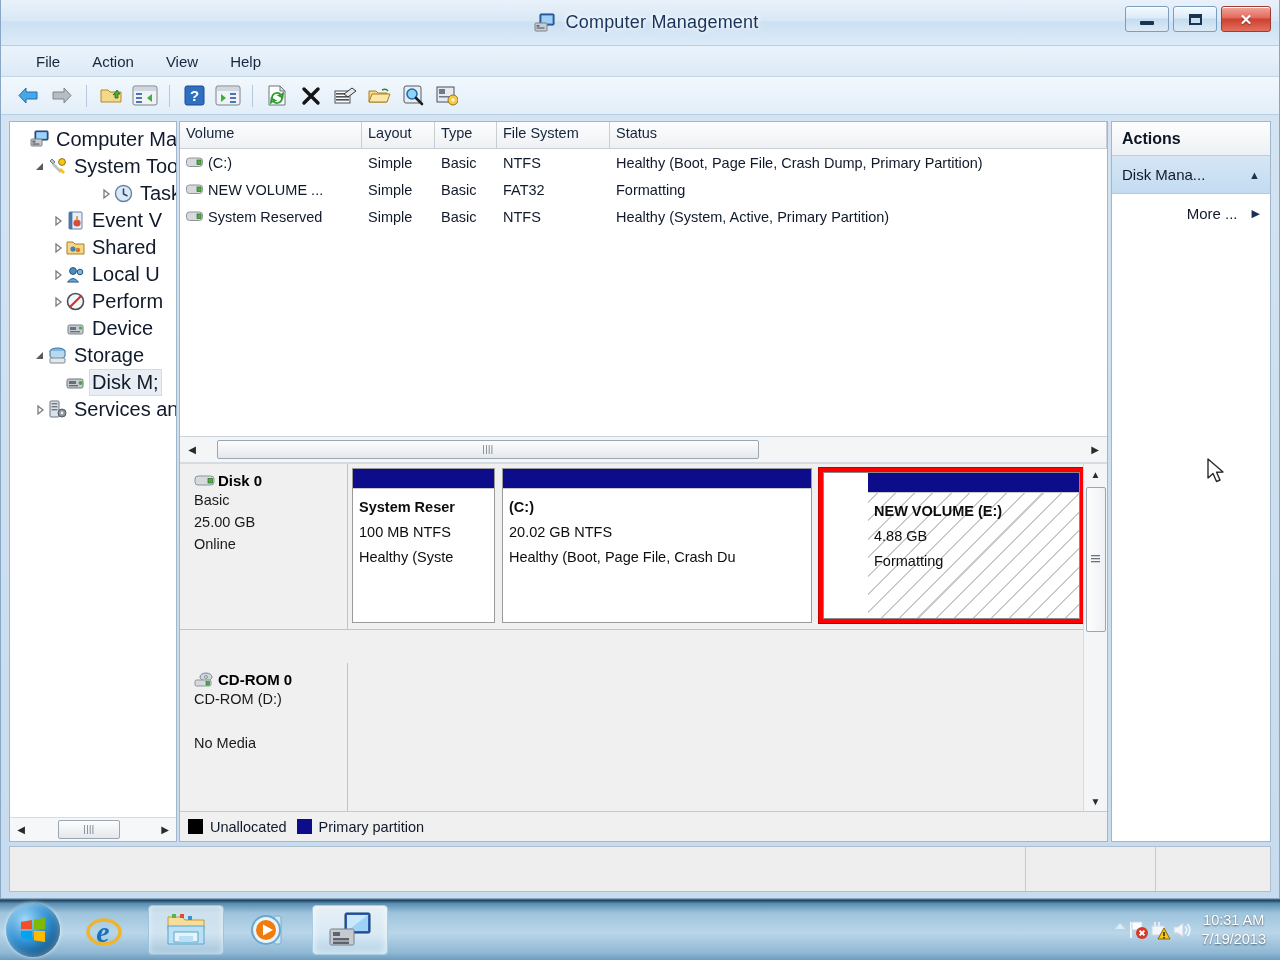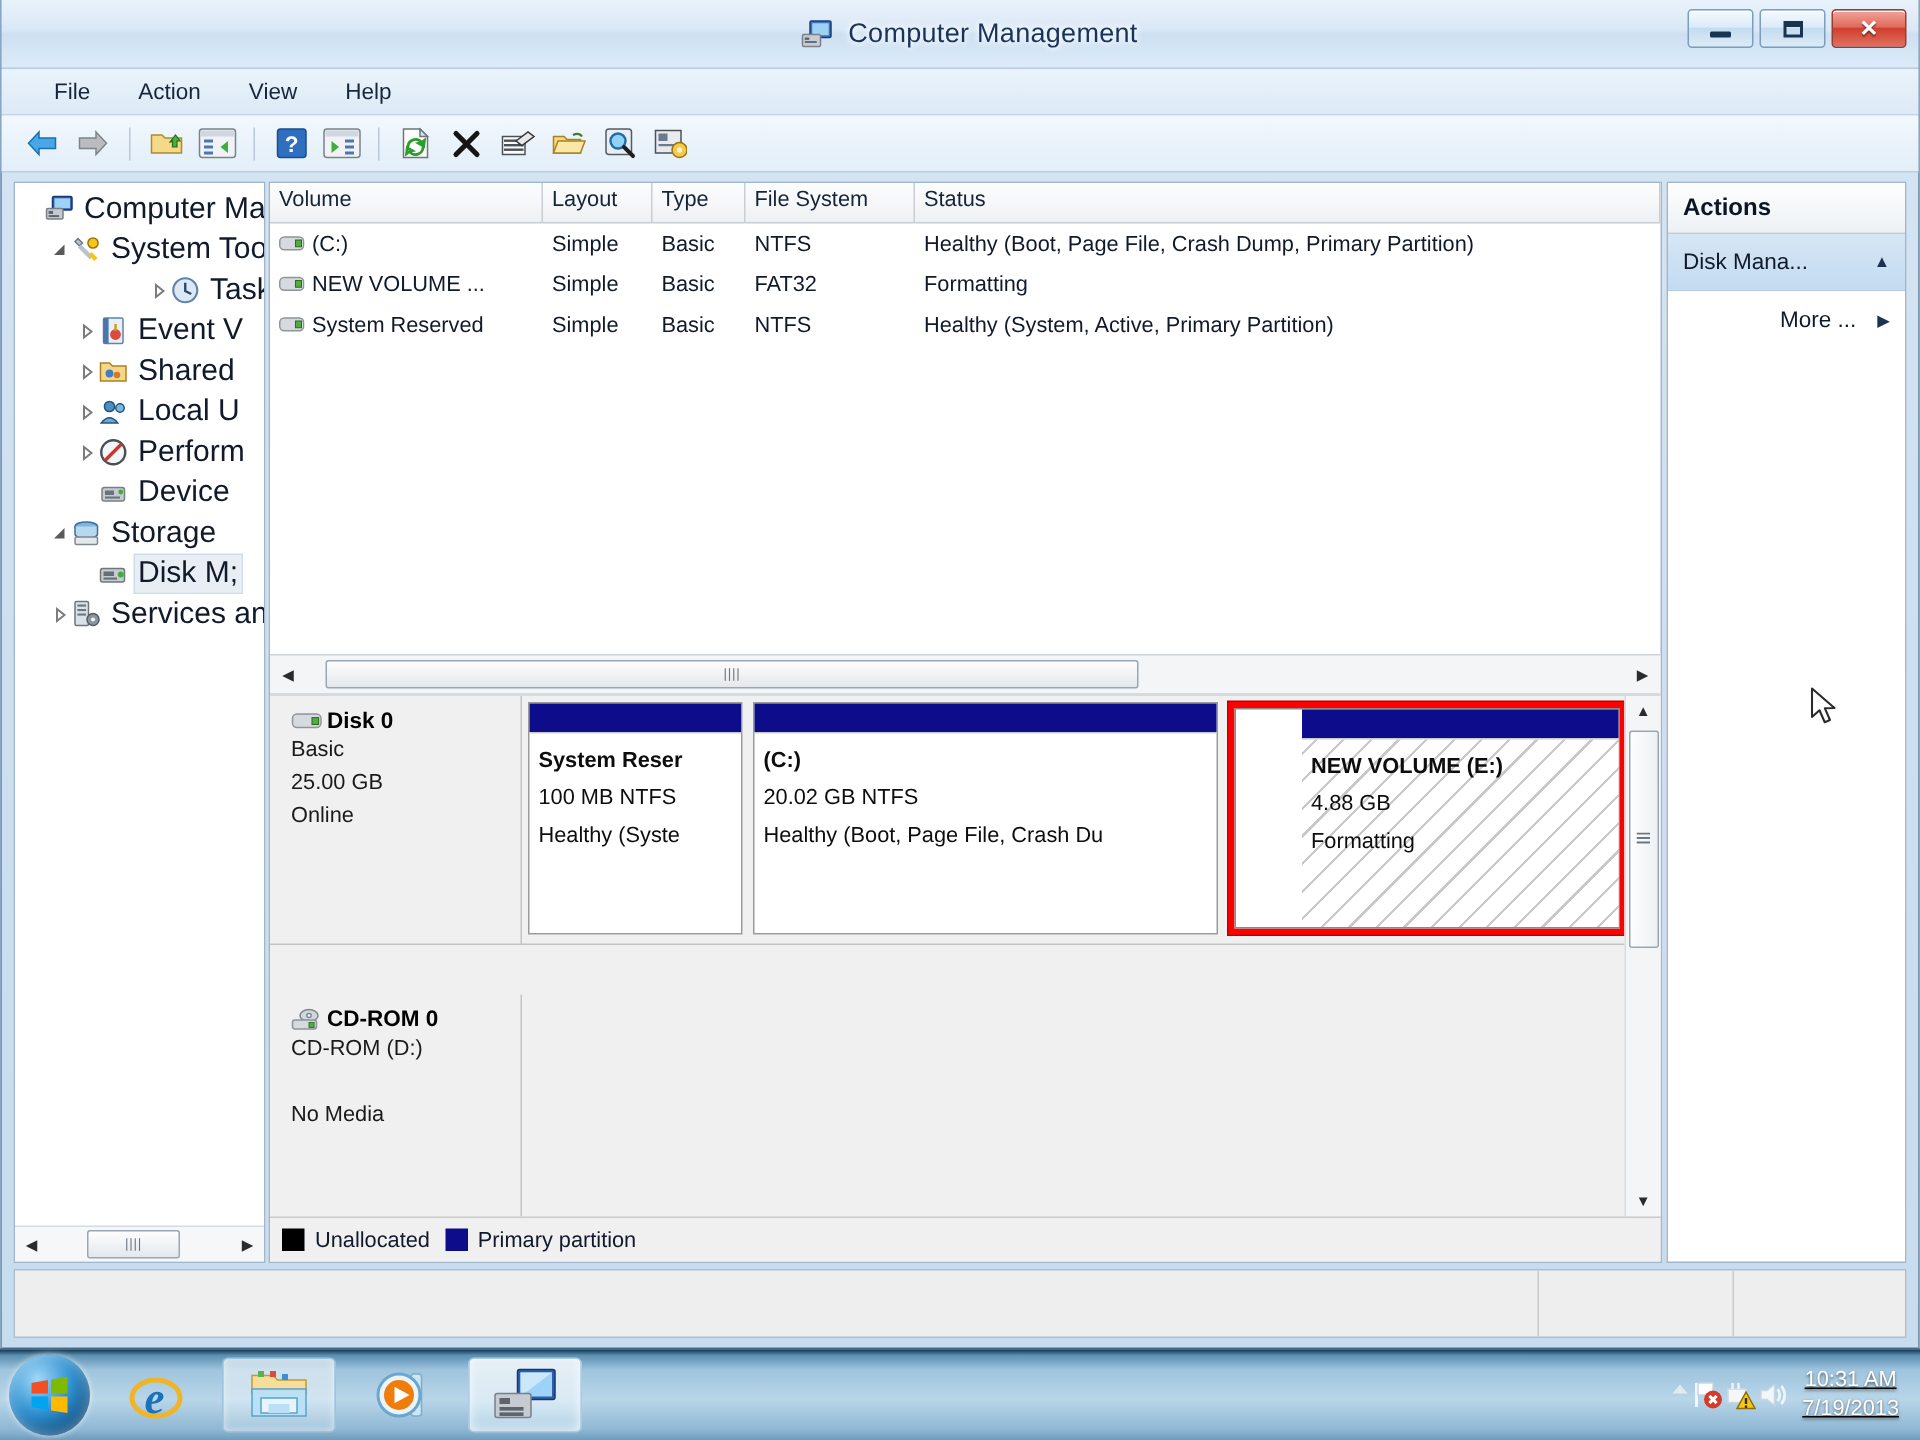--- a/index.html
+++ b/index.html
@@ -288,21 +288,21 @@
     border: 1px solid #9dc3dc;
     background: linear-gradient(to bottom, rgba(255,255,255,.55), rgba(255,255,255,.18));
     box-shadow: inset 0 0 6px rgba(255,255,255,.6);
   }
   .tb-task.active {
     border: 1px solid #a9cce3;
     background: linear-gradient(to bottom, rgba(255,255,255,.78), rgba(214,235,248,.5));
     box-shadow: inset 0 0 8px rgba(255,255,255,.85);
   }
   #tray {
-    margin-left: auto; display: flex; align-items: center; gap: 0; padding-right: 6px; height: 100%; text-decoration: underline;
+    margin-left: auto; display: flex; align-items: center; gap: 0; padding-right: 6px; height: 100%;
   }
   #tray-clock {
     color: #fff; font-size: 14.5px; line-height: 19px; text-align: center;
     text-shadow: 0 1px 2px rgba(0,0,0,.55); padding: 0 8px;
   }
   .tray-ico { width: 22px; height: 22px; position: relative; }
 
   
   #cursor { position: absolute; left: 1207px; top: 458px; z-index: 99; pointer-events: none; }
 </style>

